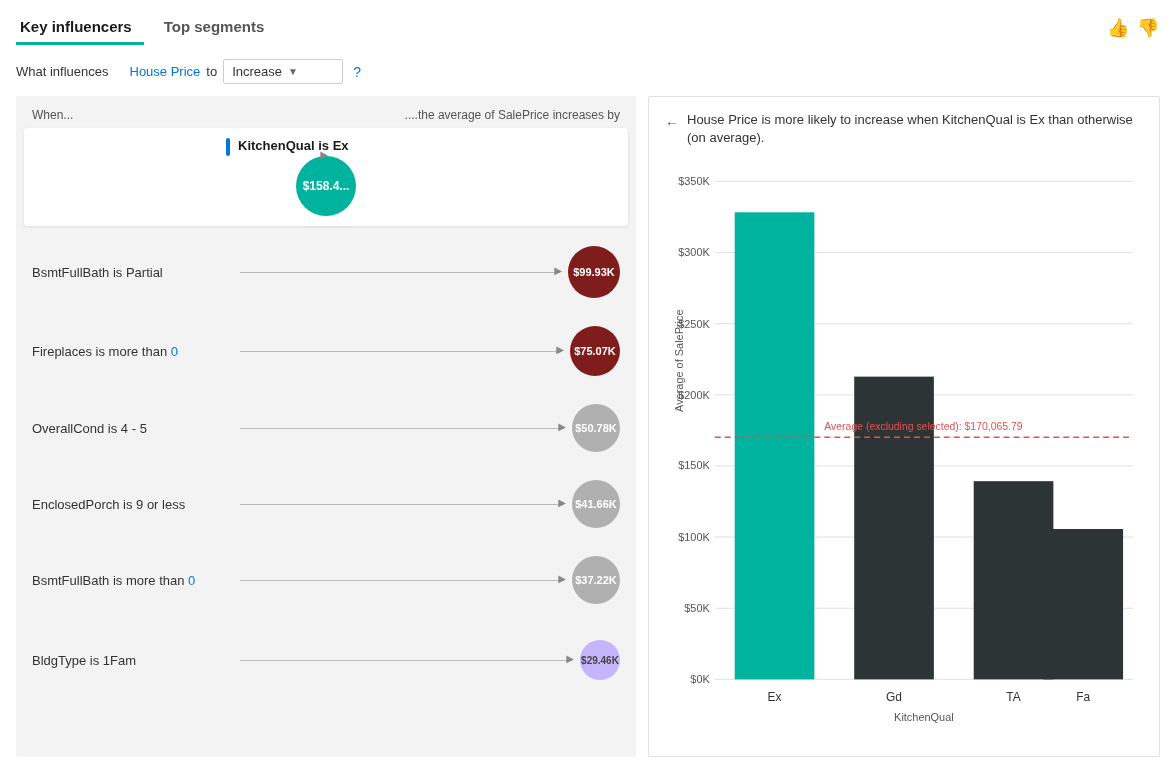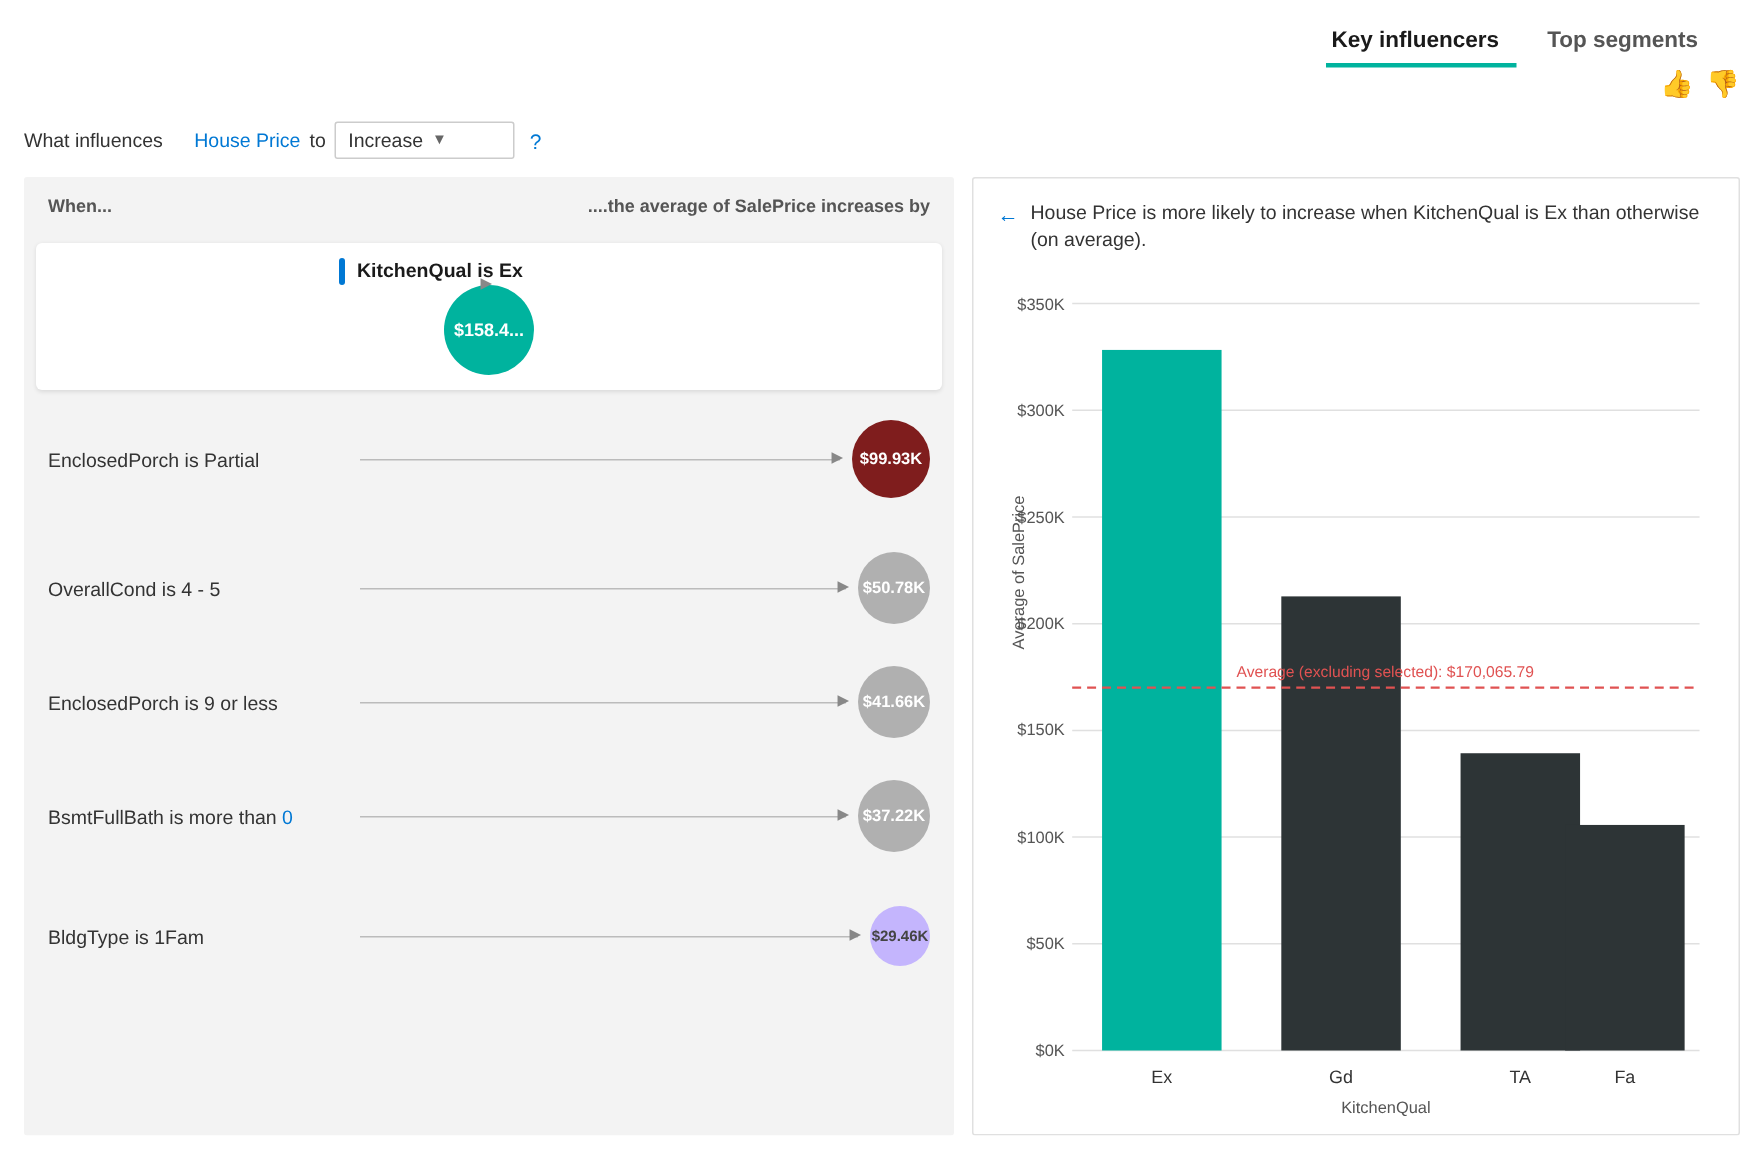--- a/index.html
+++ b/index.html
@@ -1,42 +1,42 @@
 <!DOCTYPE html>
 <html><head>
   <meta charset="utf-8">
   <style>
     * { box-sizing: border-box; margin: 0; padding: 0; }
     body { font-family: 'Segoe UI', Arial, sans-serif; background: #fff; font-size: 13px; color: #333; width: 1176px; height: 767px; overflow: hidden; }
 
     .app-container { width: 1176px; height: 767px; display: flex; flex-direction: column; padding: 10px 16px; background: #fff; }
 
     
-    .header { display: flex; align-items: flex-end; justify-content: space-between; padding-bottom: 6px; flex-direction: column; }
+    .header { display: flex; align-items: center; justify-content: space-between; padding-bottom: 6px; }
     .tabs { display: flex; gap: 0; }
     .tab { padding: 8px 12px 10px 4px; font-size: 15px; font-weight: 600; color: #555; cursor: pointer; position: relative; margin-right: 16px; }
     .tab.active { color: #1a1a1a; }
     .tab.active::after { content: ''; position: absolute; bottom: 0; left: 0; right: 0; height: 3px; background: #00b39e; }
     .header-icons { display: flex; gap: 8px; }
     .header-icon { font-size: 18px; color: #666; cursor: pointer; }
 
     
     .sub-header { display: flex; align-items: center; gap: 6px; padding: 8px 0 12px 0; font-size: 13px; color: #333; }
     .sub-header-label { font-size: 13px; color: #333; }
     .sub-header-highlight { color: #0078d4; margin-left: 15px; }
     .dropdown-select { display: flex; align-items: center; border: 1px solid #ccc; border-radius: 2px; padding: 4px 8px; background: #fff; cursor: pointer; gap: 6px; min-width: 120px; }
     .dropdown-arrow { font-size: 10px; color: #666; }
     .question-mark { color: #0078d4; cursor: pointer; margin-left: 4px; font-size: 14px; }
 
     
     .main-content { display: flex; flex: 1; gap: 12px; overflow: hidden; }
 
     
     .left-panel { width: 620px; flex-shrink: 0; background: #f3f3f3; border-radius: 2px; padding: 12px 16px; overflow-y: auto; }
-    .left-panel-header { display: flex; justify-content: space-between; align-items: flex-end; margin-bottom: 20px; font-weight: bold; }
+    .left-panel-header { display: flex; justify-content: space-between; align-items: flex-end; margin-bottom: 8px; }
     .left-header-when { font-size: 12px; color: #555; }
     .left-header-avg { font-size: 12px; color: #555; text-align: right; }
 
     
     .influencer-row { display: flex; align-items: center; padding: 10px 0; position: relative; }
     .influencer-row.active { background: #fff; border-radius: 2px; padding: 10px 8px; margin: -2px -8px; }
     .influencer-label { font-size: 13px; color: #333; min-width: 200px; flex-shrink: 0; }
     .influencer-label.bold { font-weight: 600; color: #1a1a1a; }
     .influencer-label.bold::before { content: ''; display: inline-block; width: 4px; height: 18px; background: #0078d4; margin-right: 8px; vertical-align: middle; border-radius: 2px; }
     .bar-line { flex: 1; height: 1px; background: #bbb; position: relative; margin: 0 8px; }
@@ -101,27 +101,32 @@
 
       <div class="influencer-row active" style="background:#fff; border-radius:4px; box-shadow: 0 1px 3px rgba(0,0,0,0.1); flex-direction: column;">
         <span class="influencer-label bold" style="font-weight:600; font-size:13px;">KitchenQual is Ex</span>
         <div class="bar-line"></div>
         <div class="bubble teal">$158.4...</div>
       </div>
 
       <div style="height:12px;"></div>
 
       <div class="influencer-row">
-        <span class="influencer-label">EnclosedPorch is Partial</span>
+        <span class="influencer-label">BsmtFullBath is Partial</span>
         <div class="bar-line"></div>
         <div class="bubble gray" style="width:52px;height:52px;font-size:11px;">$99.93K</div>
       </div>
 
       <div style="height:8px;"></div>
 
+      <div class="influencer-row">
+        <span class="influencer-label">Fireplaces is more than <span style="color:#0078d4;">0</span></span>
+        <div class="bar-line"></div>
+        <div class="bubble gray" style="width:50px;height:50px;font-size:11px;">$75.07K</div>
+      </div>
 
       <div style="height:8px;"></div>
 
       <div class="influencer-row">
         <span class="influencer-label">OverallCond is 4 - 5</span>
         <div class="bar-line"></div>
         <div class="bubble gray-sm">$50.78K</div>
       </div>
 
       <div style="height:8px;"></div>

